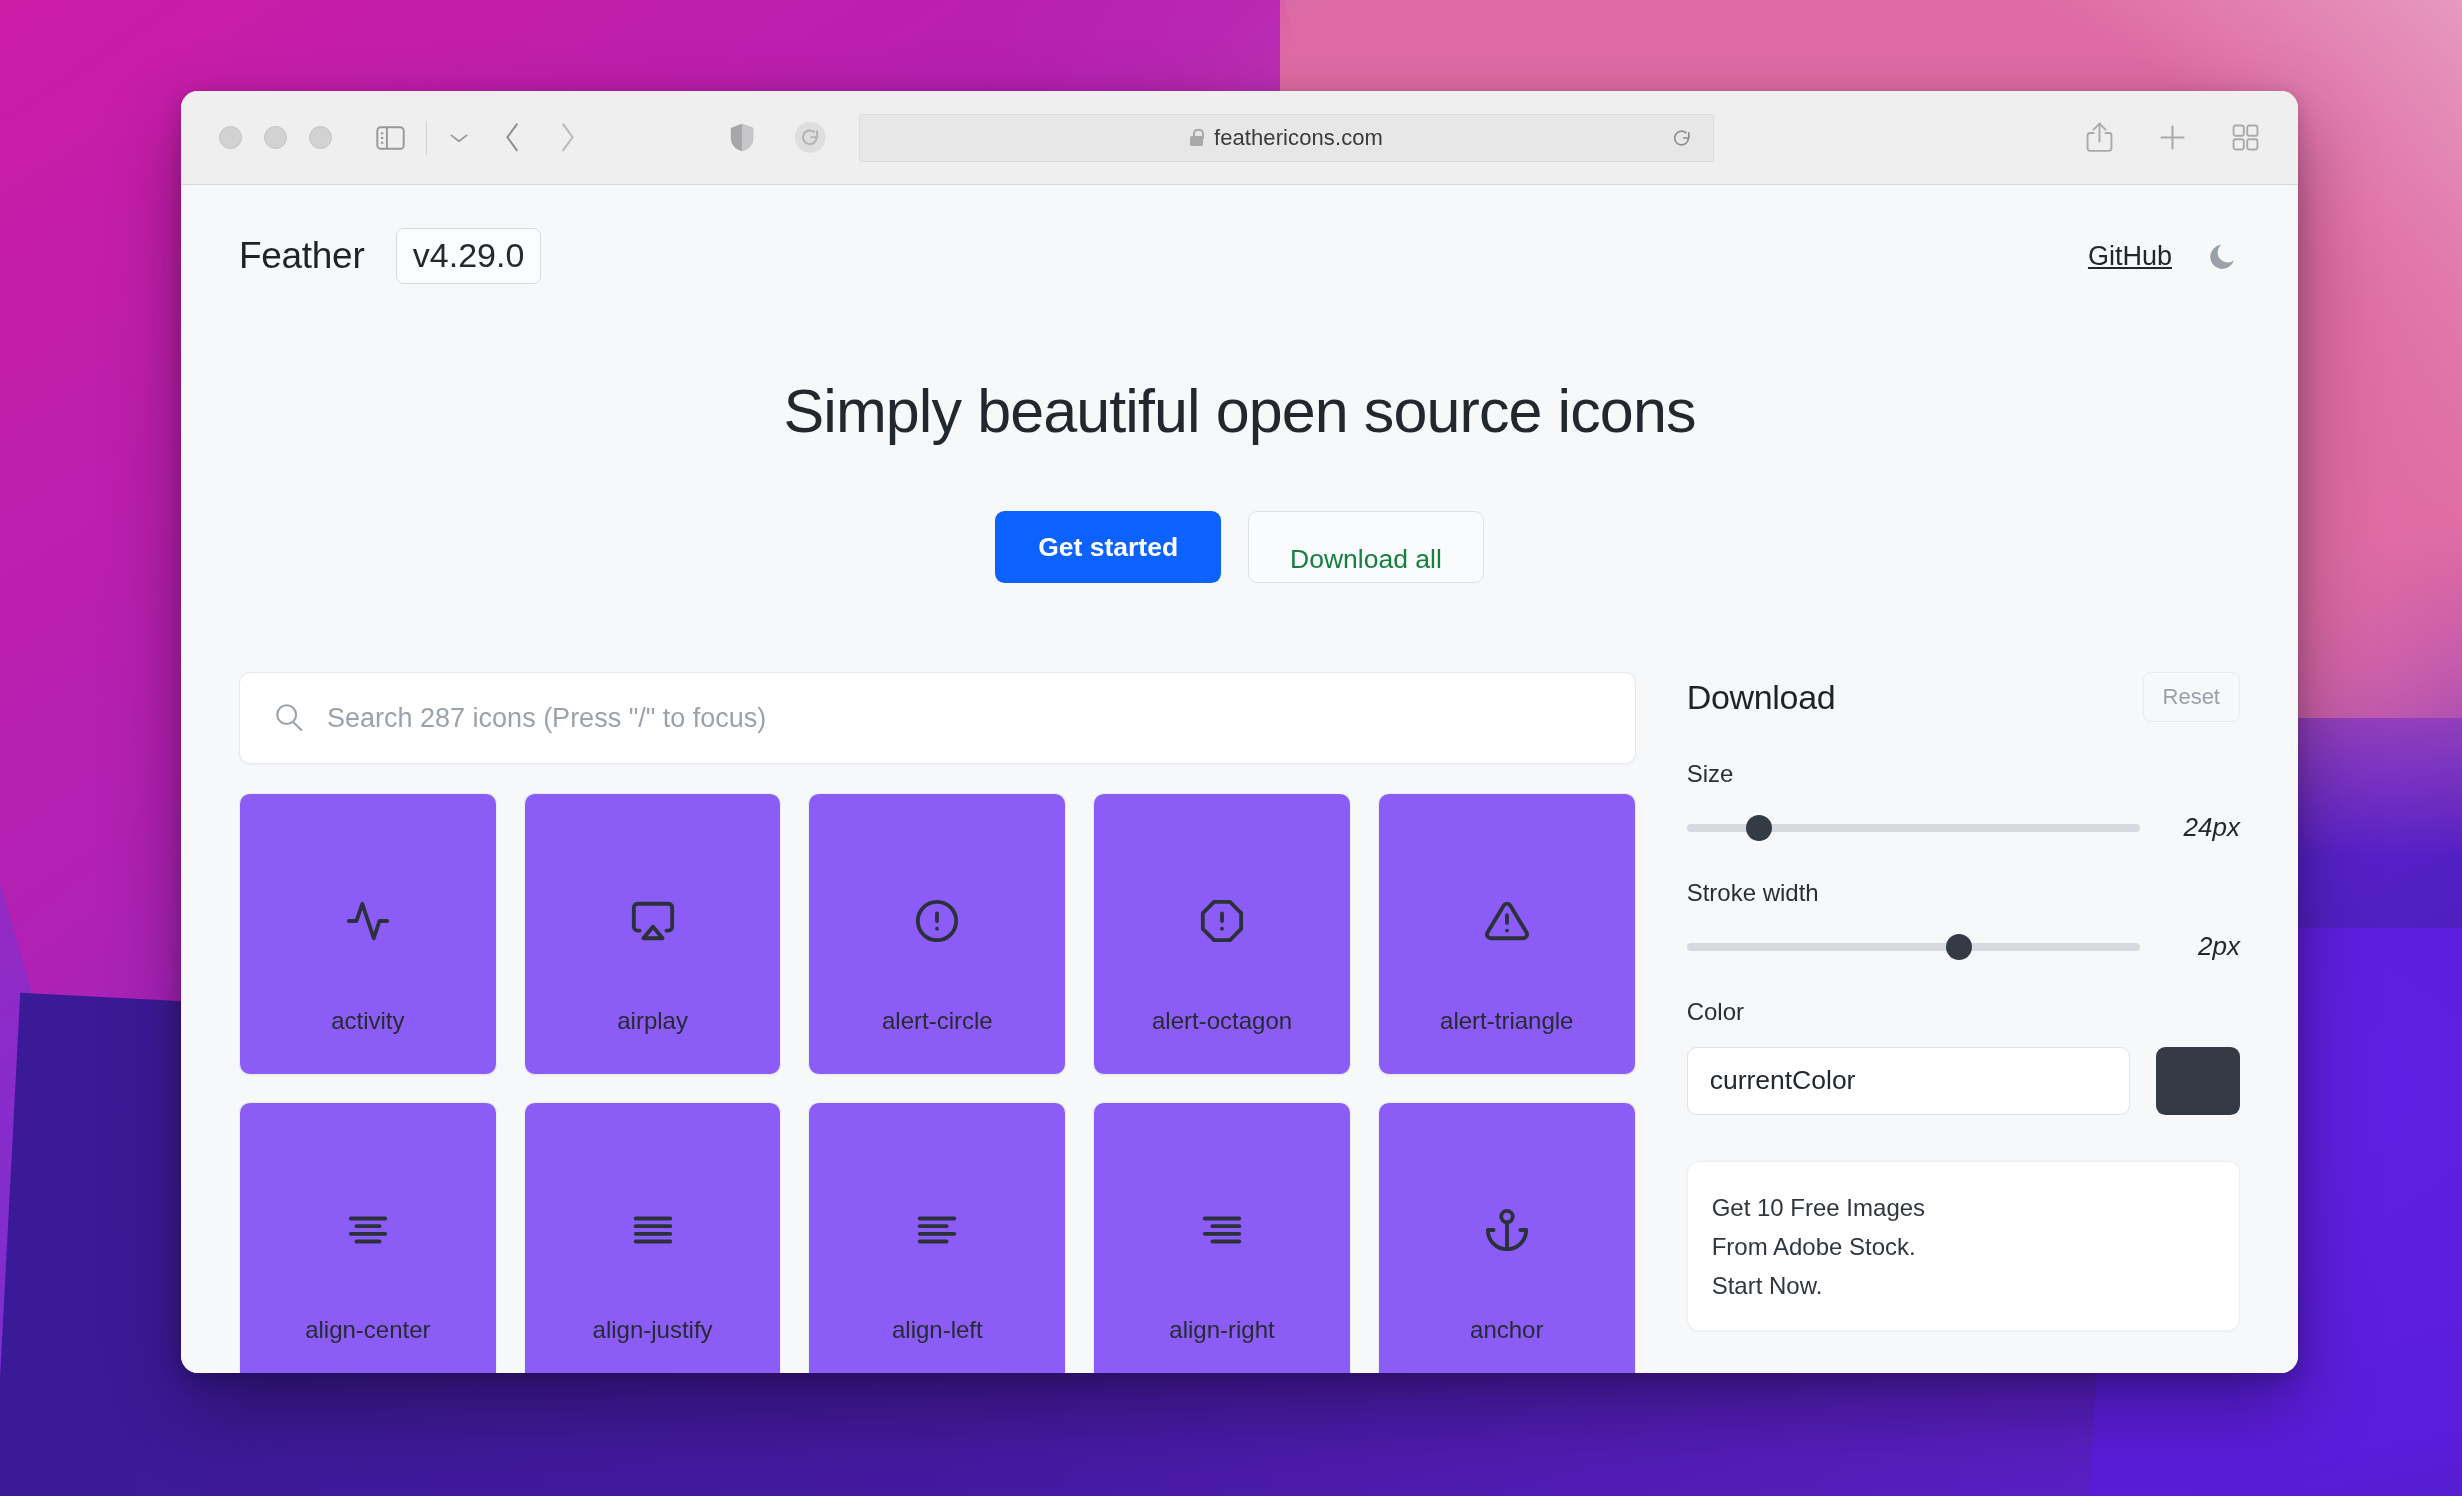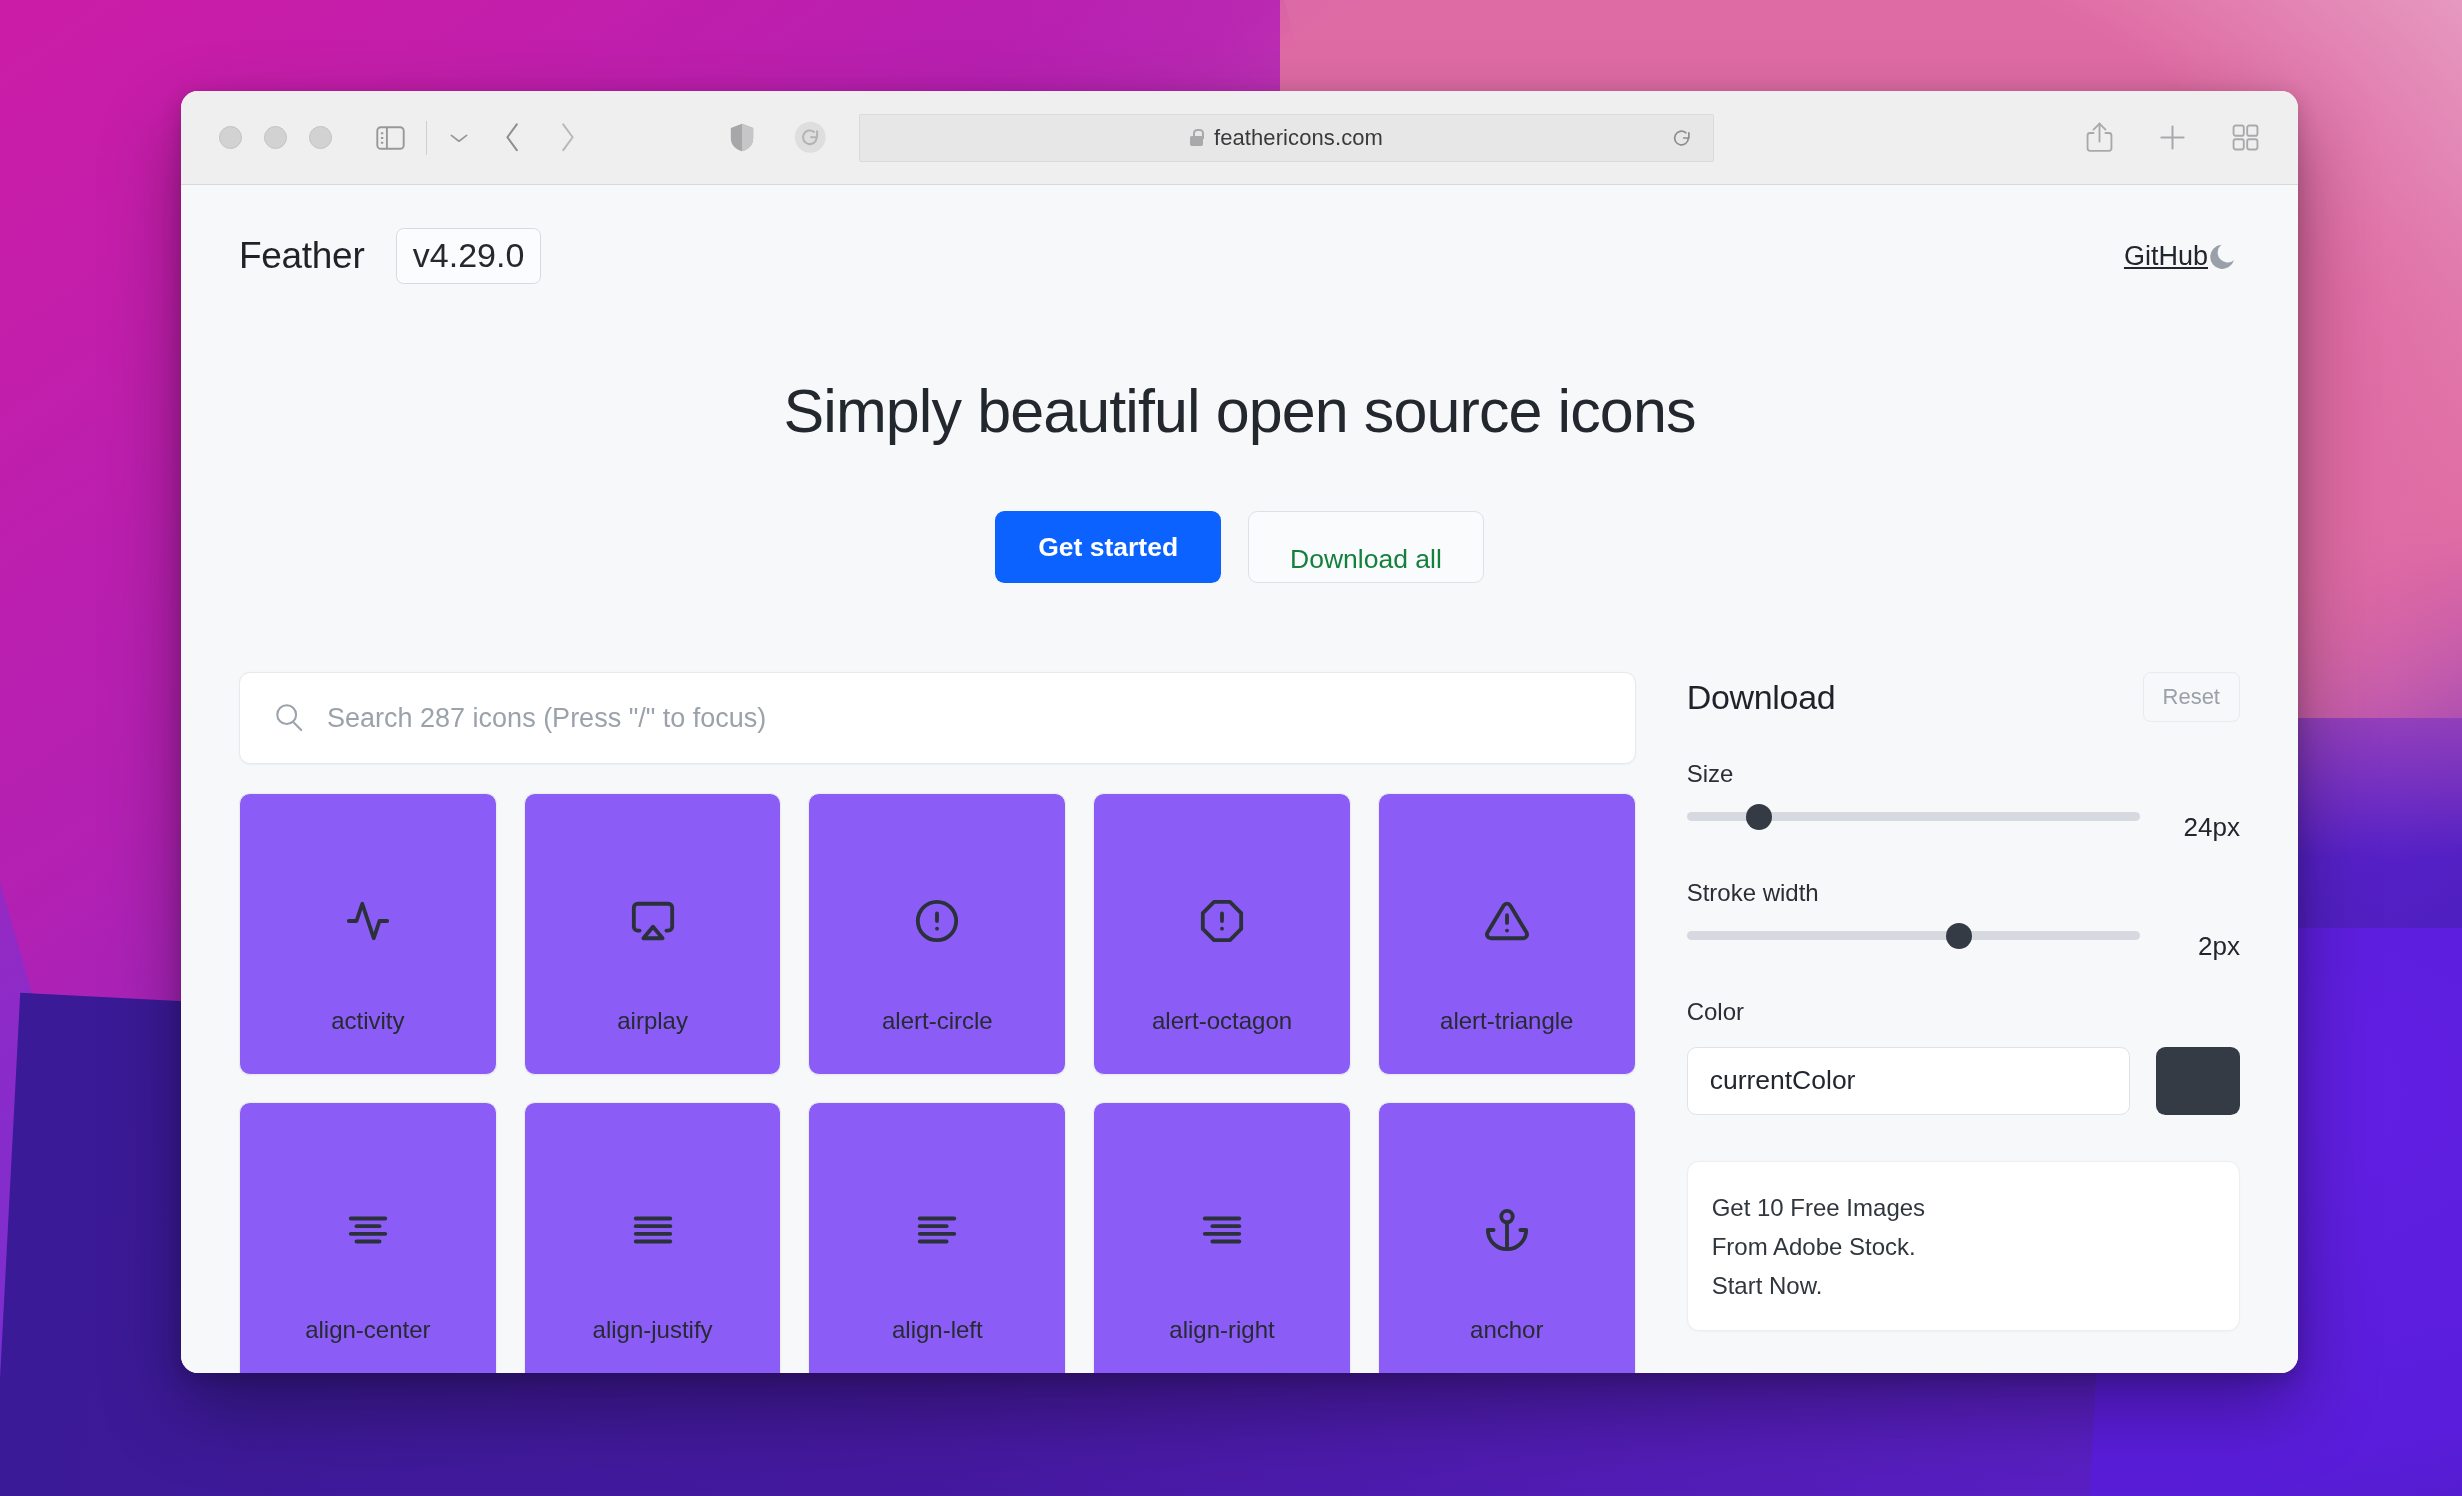--- a/index.html
+++ b/index.html
@@ -113,21 +113,21 @@
   }
   .brand { font-size:37px; color:#1f2328; letter-spacing:-0.3px; }
   .version {
     margin-left:32px;
     border:0.9px solid #d7dbe0;
     border-radius:7.7px;
     padding:6.8px 15.4px 8.5px;
     font-size:34px; color:#25292e;
     background:#fbfcfd;
   }
-  .header-right { margin-left:auto; display:flex; align-items:center; }
+  .header-right { margin-left:auto; display:flex; align-items:center; gap:36px; }
   .gh-link { font-size:27px; color:#21262c; }
   .moon { width:32px; height:32px; position:relative; }
 
   
   .hero { text-align:center; margin-top:92px; }
   .hero h1 {
     font-size:61px; font-weight:400; color:#23282e; letter-spacing:-0.9px;
   }
   .hero-btns {
     margin-top:65px;
@@ -196,21 +196,21 @@
   
   .cust-head { display:flex; align-items:center; }
   .cust-title { font-size:34px; color:#1e2329; letter-spacing:-0.3px; }
   .reset-btn {
     margin-left:auto;
     border:0.9px solid #e7eaee; background:#f7f8fa;
     border-radius:7.7px; padding:0 19px; height:50px;
     font-size:22px; color:#9aa1aa; cursor:pointer;
   }
   .field-label { font-size:24px; color:#2a2f36; }
-  .size-row, .stroke-row { display:flex; align-items:flex-start; gap:6px; }
+  .size-row, .stroke-row { display:flex; align-items:center; gap:6px;font-style:italic; }
   .slider {
     position:relative; height:8.5px; border-radius:4.3px;
     background:#d6dae0; flex:1;
   }
   .slider .knob {
     position:absolute; top:50%; transform:translate(-50%,-50%);
     width:26px; height:26px; border-radius:50%; background:#343b45;
   }
   .slider-val { width:94px; text-align:right; font-size:26px; color:#22272e; }
 

